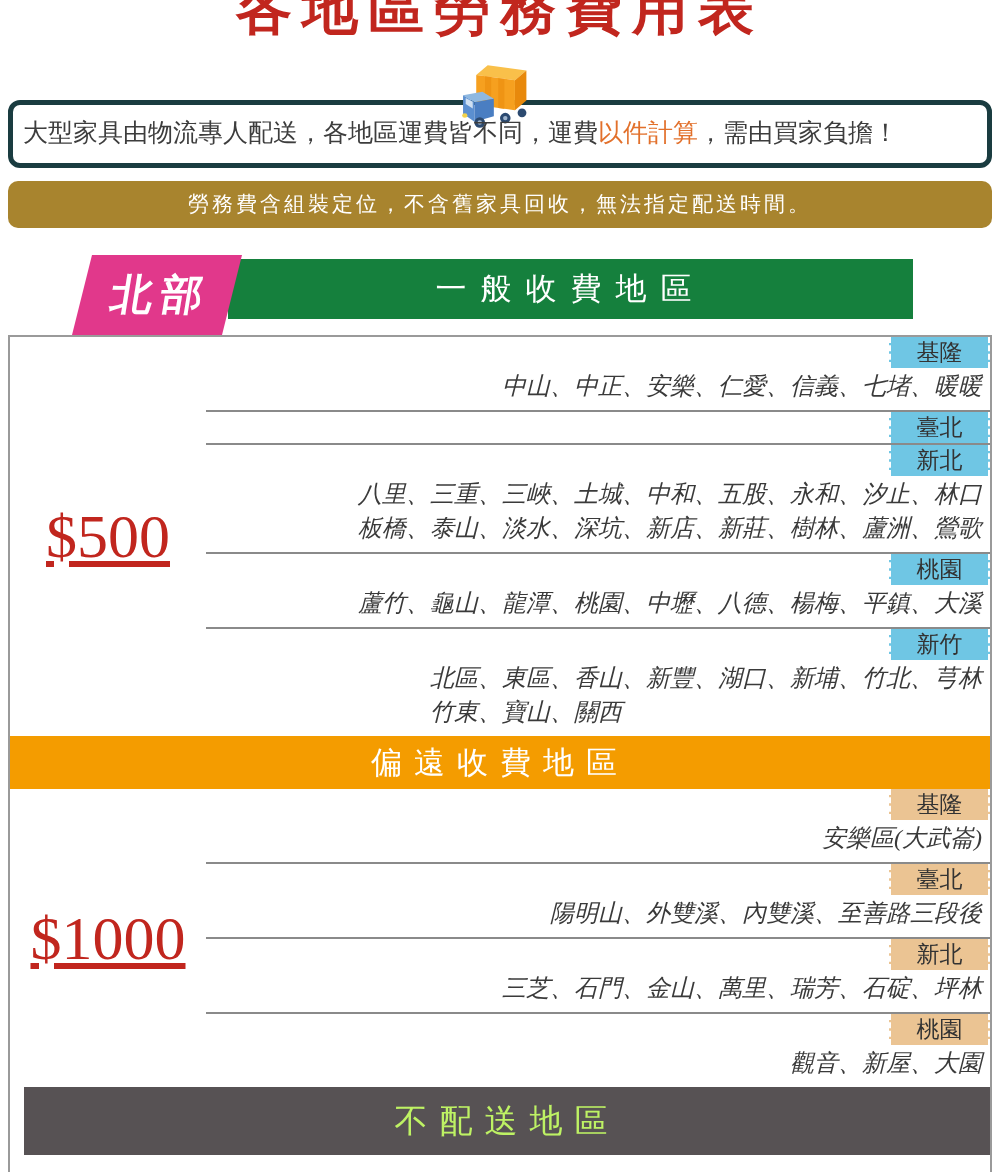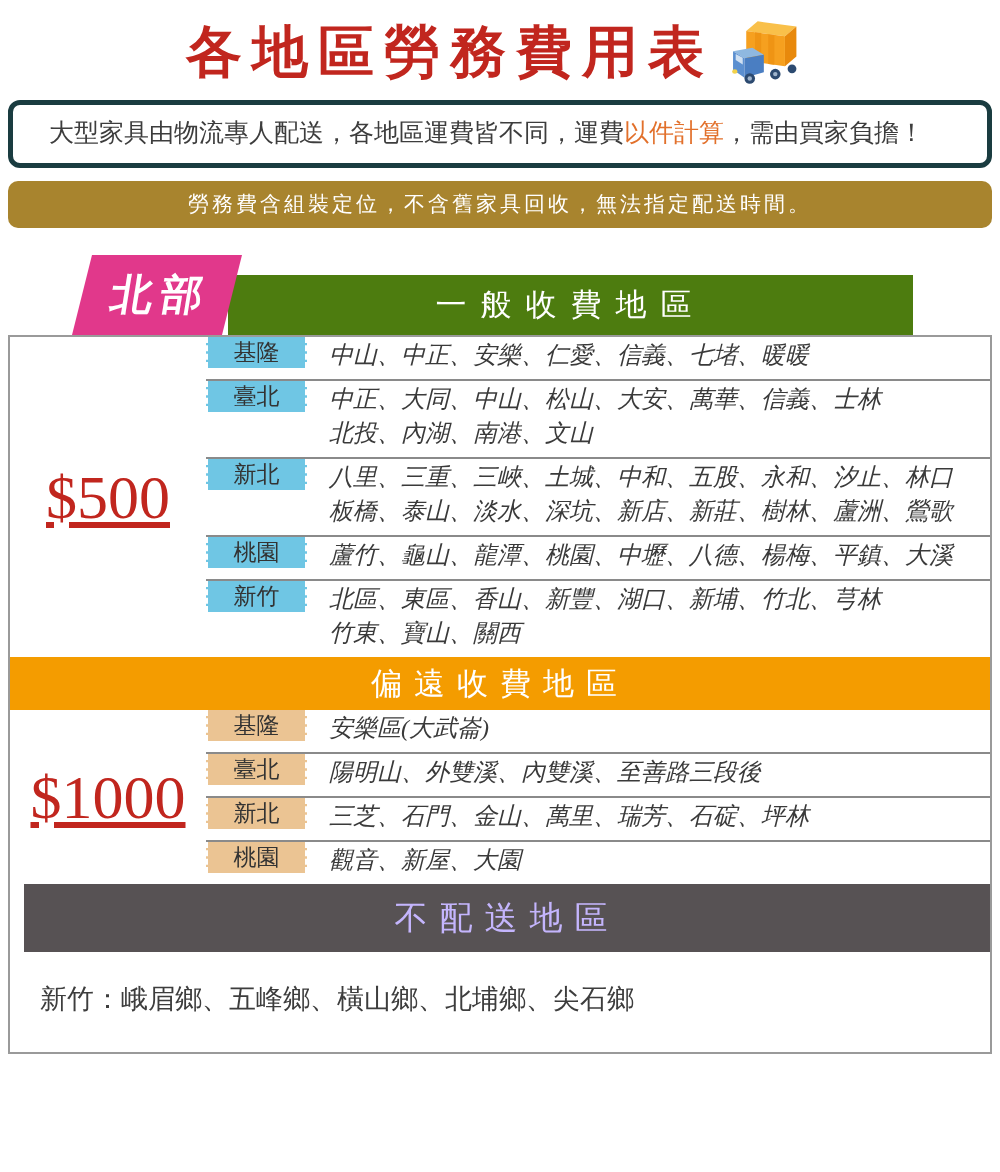--- a/index.html
+++ b/index.html
@@ -4,83 +4,83 @@
 <style>
   html,body{margin:0;padding:0;background:#fff;}
   body{
     width:1000px;height:1172px;position:relative;
     font-family:"Liberation Serif","DejaVu Serif",serif;
     color:#3d3d3d;overflow:hidden;
   }
   
   .title-bar{
     display:flex;align-items:center;justify-content:center;
-    padding-top:12px;height:82px;gap:12px;
+    padding-top:12px;height:82px;gap:12px;flex-direction:column;
   }
   .page-title{
     font-size:56px;font-weight:bold;color:#c1261e;
     letter-spacing:10px;white-space:nowrap;
   }
   .truck{width:88px;height:74px;flex:0 0 auto;}
   
   .notice-box{
     margin:6px 8px 0;border:5px solid #1a3c40;border-radius:12px;
-    padding:9px 36px 11px;font-size:25px;line-height:38px;color:#3d3d3d;
+    padding:9px 10px 11px;font-size:25px;line-height:38px;color:#3d3d3d;
     white-space:nowrap;
   }
   .hl{color:#e2702b;}
   
   .gold-banner{
     margin:13px 8px 0;height:47px;line-height:47px;border-radius:10px;
     background:#a8842e;color:#fff;text-align:center;
     font-size:21px;letter-spacing:3px;
   }
   
   .region-header{position:relative;margin-top:27px;height:80px;}
   .blue-banner{
-    position:absolute;left:228px;width:685px;top:20px;height:60px;
-    background:#4d7c0f;color:#fff;text-align:center;
+    position:absolute;left:228px;width:685px;top:4px;height:60px;
+    background:#15803d;color:#fff;text-align:center;
     font-size:31px;line-height:60px;letter-spacing:14px;
   }
   .region-tag{
     position:absolute;left:82px;top:0;width:150px;height:80px;
     background:#e1388b;transform:skewX(-14deg);
     display:flex;align-items:center;justify-content:center;z-index:2;
   }
   .region-tag span{
     color:#fff;font-size:42px;font-weight:bold;letter-spacing:8px;
     transform:skewX(5deg);padding-left:8px;
   }
   
   .table-wrap{margin:0 8px;border:2px solid #9a9a9a;}
   .fee-section{display:flex;align-items:stretch;}
   .price-cell{
     width:196px;flex:0 0 auto;display:flex;align-items:center;justify-content:center;
     font-size:62px;color:#c1261e;font-family:"Liberation Serif","DejaVu Serif",serif;text-decoration:underline;
   }
   .rows{flex:1;}
-  .fee-row{display:flex;align-items:flex-start;}
+  .fee-row{display:flex;align-items:flex-end;flex-direction:column;}
   .fee-row + .fee-row{border-top:2px solid #8a8a8a;}
   .region-cell{
     width:97px;flex:0 0 auto;display:flex;align-items:center;justify-content:center;
     border-left:2px dashed #fff;border-right:2px dashed #fff;
     font-size:23px;color:#333;
   }
   .standard .region-cell{background:#6fc6e4;}
   .remote .region-cell{background:#ebc493;}
   .districts-cell{
     flex:1;padding:1px 8px 7px 22px;font-size:24px;line-height:34px;
     white-space:pre-line;color:#3a3a3a;display:flex;align-items:center;font-style:italic;
   }
   .orange-banner{
     height:53px;line-height:53px;background:#f49c00;color:#fff;
     text-align:center;font-size:31px;letter-spacing:12px;
   }
   .dark-banner{
-    height:68px;line-height:68px;background:#575254;color:#c4b5fd;
+    height:68px;line-height:68px;background:#575254;color:#bef264;
     text-align:center;font-size:33px;letter-spacing:12px;margin-left:14px;
   }
   .no-delivery-note{padding:24px 20px 30px 30px;font-size:27px;line-height:46px;background:#fff;}
   .note-line{white-space:nowrap;}
 </style>
 </head>
 <body>
 
 <div class="title-bar">
   <div class="page-title">各地區勞務費用表</div>
@@ -120,22 +120,20 @@
 
   <div class="fee-section standard">
     <div class="price-cell">$500</div>
     <div class="rows">
       <div class="fee-row">
         <div class="region-cell">基隆</div>
         <div class="districts-cell">中山、中正、安樂、仁愛、信義、七堵、暖暖</div>
       </div>
       <div class="fee-row">
         <div class="region-cell">臺北</div>
-        <div class="districts-cell">中正、大同、中山、松山、大安、萬華、信義、士林
-北投、內湖、南港、文山</div>
       </div>
       <div class="fee-row">
         <div class="region-cell">新北</div>
         <div class="districts-cell">八里、三重、三峽、土城、中和、五股、永和、汐止、林口
 板橋、泰山、淡水、深坑、新店、新莊、樹林、蘆洲、鶯歌</div>
       </div>
       <div class="fee-row">
         <div class="region-cell">桃園</div>
         <div class="districts-cell">蘆竹、龜山、龍潭、桃園、中壢、八德、楊梅、平鎮、大溪</div>
       </div>

